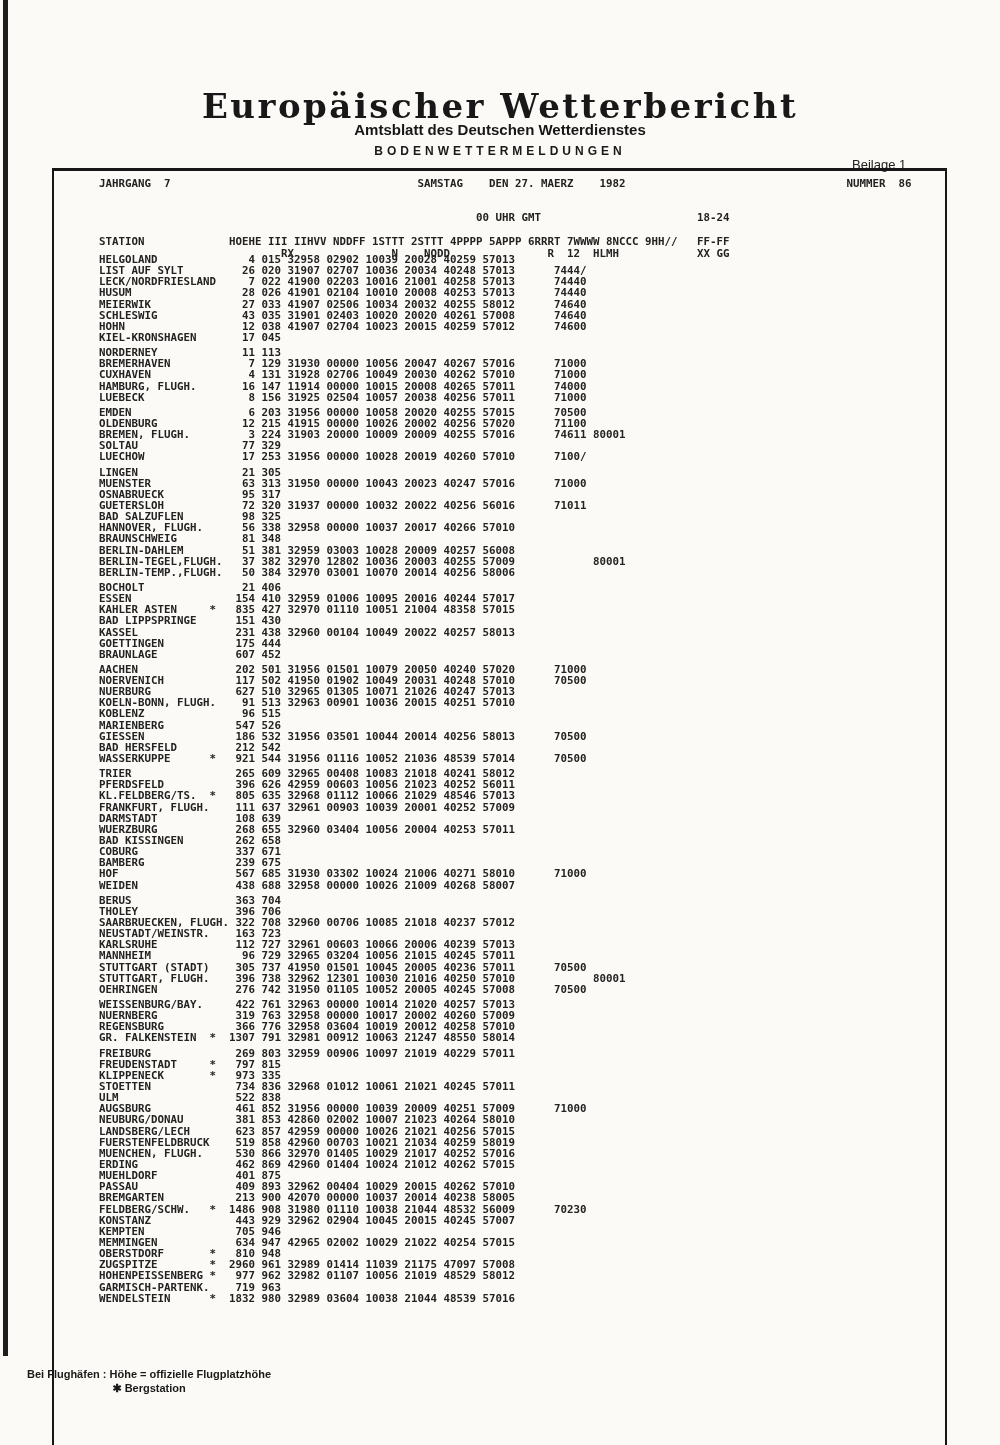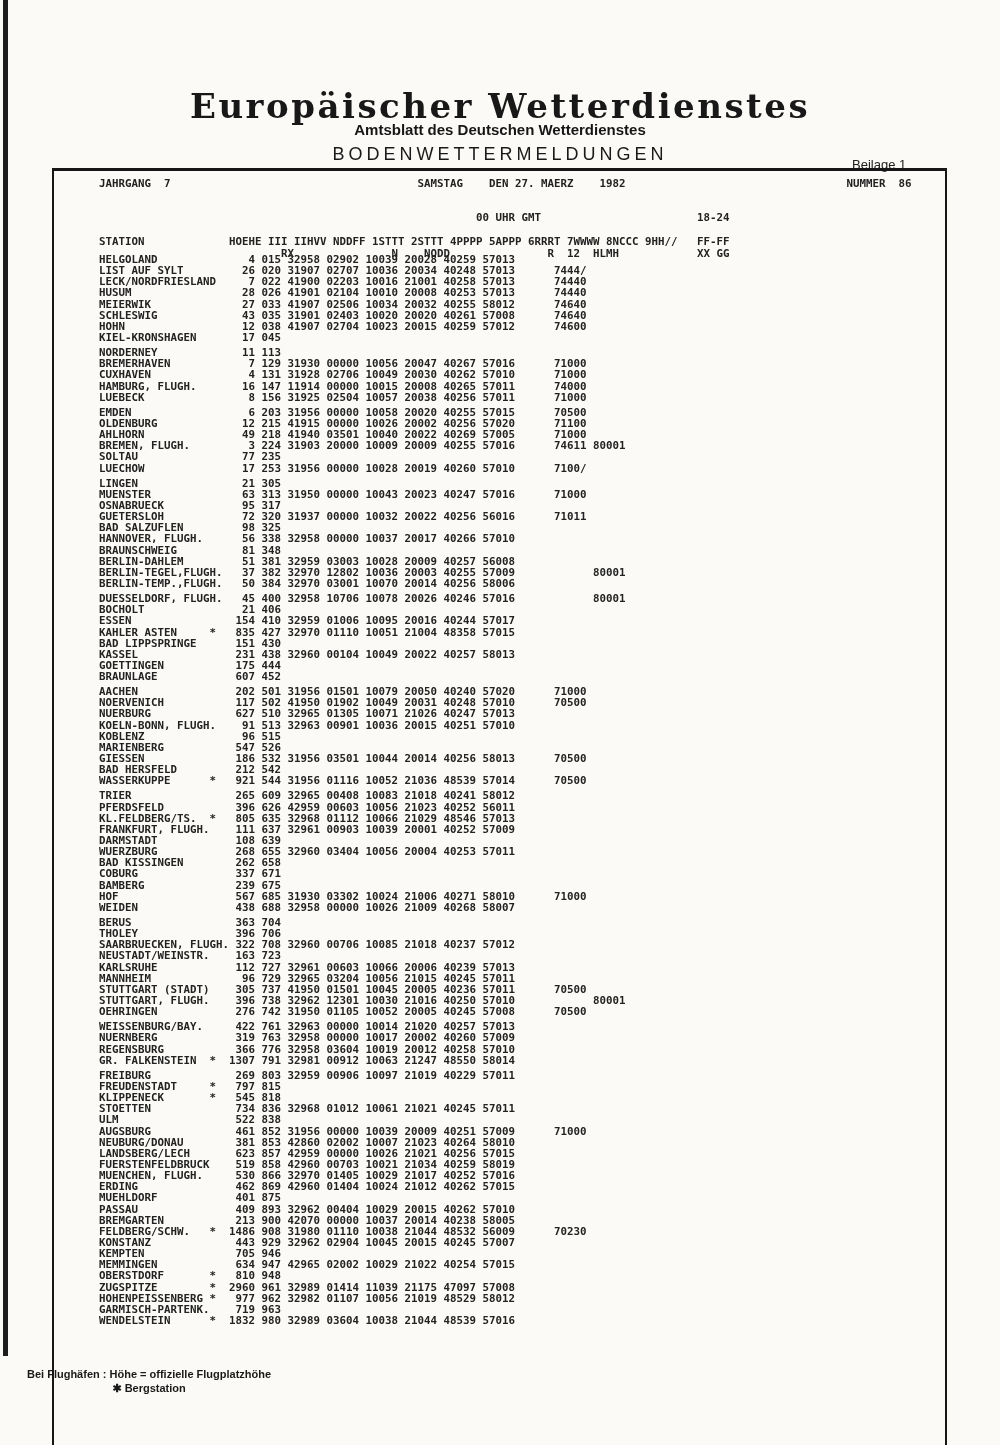--- a/index.html
+++ b/index.html
@@ -30,21 +30,21 @@
     font-family:"DejaVu Serif",serif;font-weight:bold;font-size:34px;
     letter-spacing:2.5px;color:#181818;
   }
   .subtitle{
     position:absolute;left:0;top:121px;width:1000px;text-align:center;
     font-size:15px;font-weight:bold;color:#161616;
   }
   .supplement{position:absolute;left:852px;top:121px;font-size:13px;color:#222;margin-top:36px;}
   .section-label{
     position:absolute;left:0;top:144px;width:1000px;text-align:center;
-    font-size:18px;font-weight:normal;letter-spacing:4px;color:#1a1a1a;
+    font-size:12px;font-weight:bold;letter-spacing:4px;color:#1a1a1a;
   }
   .report-box{
     position:absolute;left:52px;top:168px;width:895px;height:1401px;
     box-sizing:border-box;
     border:2px solid #161616;border-top-width:3px;border-bottom-width:5px;
   }
   .box-inner{position:absolute;left:45px;top:0;right:4px;bottom:0;}
   .hline{position:absolute;left:0;}
   .masthead-line{top:6px;}
   .time-line{top:40px;}
@@ -55,21 +55,21 @@
   .row{height:11.15px;line-height:11.15px;}
   .footer{position:absolute;left:27px;top:1368px;font-size:11px;font-weight:bold;color:#1a1a1a;text-align:center;}
   .footer div{line-height:13.5px;}
 </style>
 </head>
 <body>
 
 <div class="scan-bar"></div>
 <div class="specks"></div>
 
-<div class="page-title">Europäischer Wetterdienstes</div>
+<div class="page-title">Europäischer Wetterbericht</div>
 <div class="subtitle">Amtsblatt des Deutschen Wetterdienstes</div>
 <div class="supplement">Beilage 1</div>
 <div class="section-label">BODENWETTERMELDUNGEN</div>
 
 <div class="report-box">
   <div class="box-inner">
     <div class="hline mono masthead-line">JAHRGANG  7                                      SAMSTAG    DEN 27. MAERZ    1982                                  NUMMER  86</div>
     <div class="hline mono time-line">                                                          00 UHR GMT                        18-24</div>
     <div class="hline mono colhead-1">STATION             HOEHE III IIHVV NDDFF 1STTT 2STTT 4PPPP 5APPP 6RRRT 7WWWW 8NCCC 9HH//   FF-FF</div>
     <div class="hline mono colhead-2">                            RX               N    NODD               R  12  HLMH            XX GG</div>
@@ -87,39 +87,37 @@
         <div class="block">
           <div class="row mono">NORDERNEY             11 113</div>
           <div class="row mono">BREMERHAVEN            7 129 31930 00000 10056 20047 40267 57016      71000</div>
           <div class="row mono">CUXHAVEN               4 131 31928 02706 10049 20030 40262 57010      71000</div>
           <div class="row mono">HAMBURG, FLUGH.       16 147 11914 00000 10015 20008 40265 57011      74000</div>
           <div class="row mono">LUEBECK                8 156 31925 02504 10057 20038 40256 57011      71000</div>
         </div>
         <div class="block">
           <div class="row mono">EMDEN                  6 203 31956 00000 10058 20020 40255 57015      70500</div>
           <div class="row mono">OLDENBURG             12 215 41915 00000 10026 20002 40256 57020      71100</div>
-          <div class="row mono">AHLHORN               49 218 41940 03501 10040 20022 40269 57005      71000</div>
           <div class="row mono">BREMEN, FLUGH.         3 224 31903 20000 10009 20009 40255 57016      74611 80001</div>
-          <div class="row mono">SOLTAU                77 235</div>
+          <div class="row mono">SOLTAU                77 329</div>
           <div class="row mono">LUECHOW               17 253 31956 00000 10028 20019 40260 57010      7100/</div>
         </div>
         <div class="block">
           <div class="row mono">LINGEN                21 305</div>
           <div class="row mono">MUENSTER              63 313 31950 00000 10043 20023 40247 57016      71000</div>
           <div class="row mono">OSNABRUECK            95 317</div>
           <div class="row mono">GUETERSLOH            72 320 31937 00000 10032 20022 40256 56016      71011</div>
           <div class="row mono">BAD SALZUFLEN         98 325</div>
           <div class="row mono">HANNOVER, FLUGH.      56 338 32958 00000 10037 20017 40266 57010</div>
           <div class="row mono">BRAUNSCHWEIG          81 348</div>
           <div class="row mono">BERLIN-DAHLEM         51 381 32959 03003 10028 20009 40257 56008</div>
           <div class="row mono">BERLIN-TEGEL,FLUGH.   37 382 32970 12802 10036 20003 40255 57009            80001</div>
           <div class="row mono">BERLIN-TEMP.,FLUGH.   50 384 32970 03001 10070 20014 40256 58006</div>
         </div>
         <div class="block">
-          <div class="row mono">DUESSELDORF, FLUGH.   45 400 32958 10706 10078 20026 40246 57016            80001</div>
           <div class="row mono">BOCHOLT               21 406</div>
           <div class="row mono">ESSEN                154 410 32959 01006 10095 20016 40244 57017</div>
           <div class="row mono">KAHLER ASTEN     *   835 427 32970 01110 10051 21004 48358 57015</div>
           <div class="row mono">BAD LIPPSPRINGE      151 430</div>
           <div class="row mono">KASSEL               231 438 32960 00104 10049 20022 40257 58013</div>
           <div class="row mono">GOETTINGEN           175 444</div>
           <div class="row mono">BRAUNLAGE            607 452</div>
         </div>
         <div class="block">
           <div class="row mono">AACHEN               202 501 31956 01501 10079 20050 40240 57020      71000</div>
@@ -158,21 +156,21 @@
         </div>
         <div class="block">
           <div class="row mono">WEISSENBURG/BAY.     422 761 32963 00000 10014 21020 40257 57013</div>
           <div class="row mono">NUERNBERG            319 763 32958 00000 10017 20002 40260 57009</div>
           <div class="row mono">REGENSBURG           366 776 32958 03604 10019 20012 40258 57010</div>
           <div class="row mono">GR. FALKENSTEIN  *  1307 791 32981 00912 10063 21247 48550 58014</div>
         </div>
         <div class="block">
           <div class="row mono">FREIBURG             269 803 32959 00906 10097 21019 40229 57011</div>
           <div class="row mono">FREUDENSTADT     *   797 815</div>
-          <div class="row mono">KLIPPENECK       *   545 818</div>
+          <div class="row mono">KLIPPENECK       *   973 335</div>
           <div class="row mono">STOETTEN             734 836 32968 01012 10061 21021 40245 57011</div>
           <div class="row mono">ULM                  522 838</div>
           <div class="row mono">AUGSBURG             461 852 31956 00000 10039 20009 40251 57009      71000</div>
           <div class="row mono">NEUBURG/DONAU        381 853 42860 02002 10007 21023 40264 58010</div>
           <div class="row mono">LANDSBERG/LECH       623 857 42959 00000 10026 21021 40256 57015</div>
           <div class="row mono">FUERSTENFELDBRUCK    519 858 42960 00703 10021 21034 40259 58019</div>
           <div class="row mono">MUENCHEN, FLUGH.     530 866 32970 01405 10029 21017 40252 57016</div>
           <div class="row mono">ERDING               462 869 42960 01404 10024 21012 40262 57015</div>
           <div class="row mono">MUEHLDORF            401 875</div>
           <div class="row mono">PASSAU               409 893 32962 00404 10029 20015 40262 57010</div>

